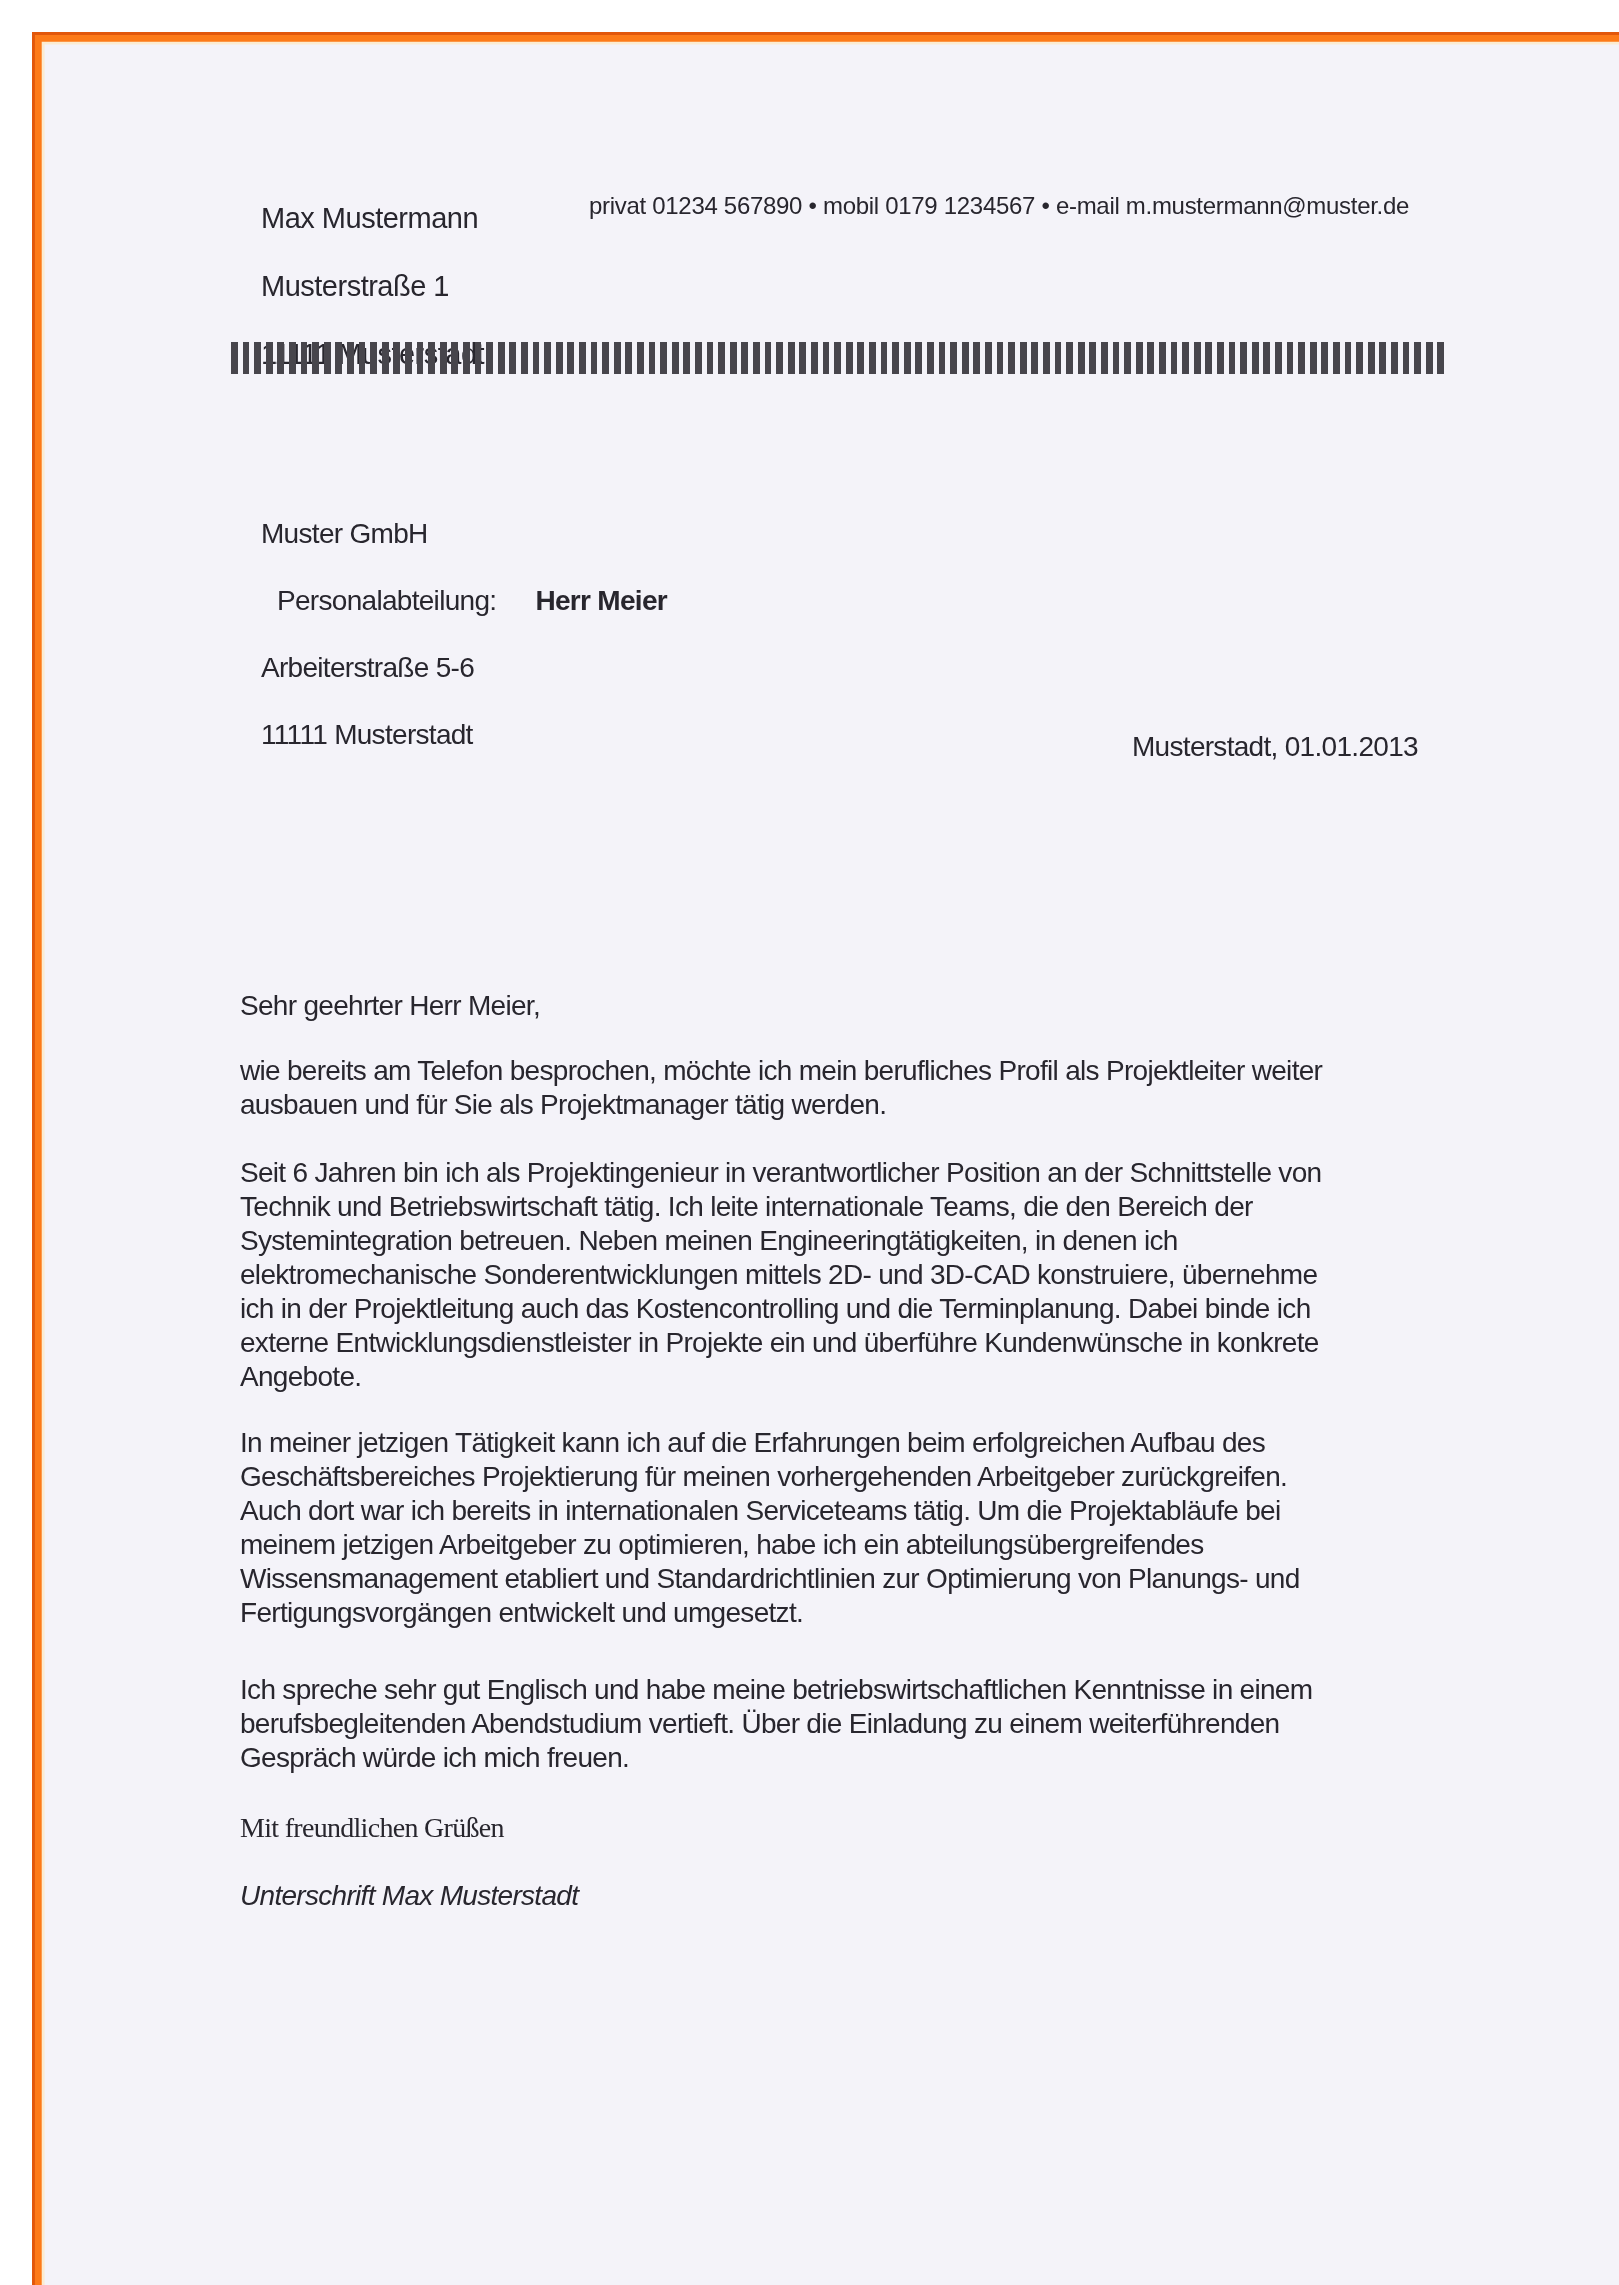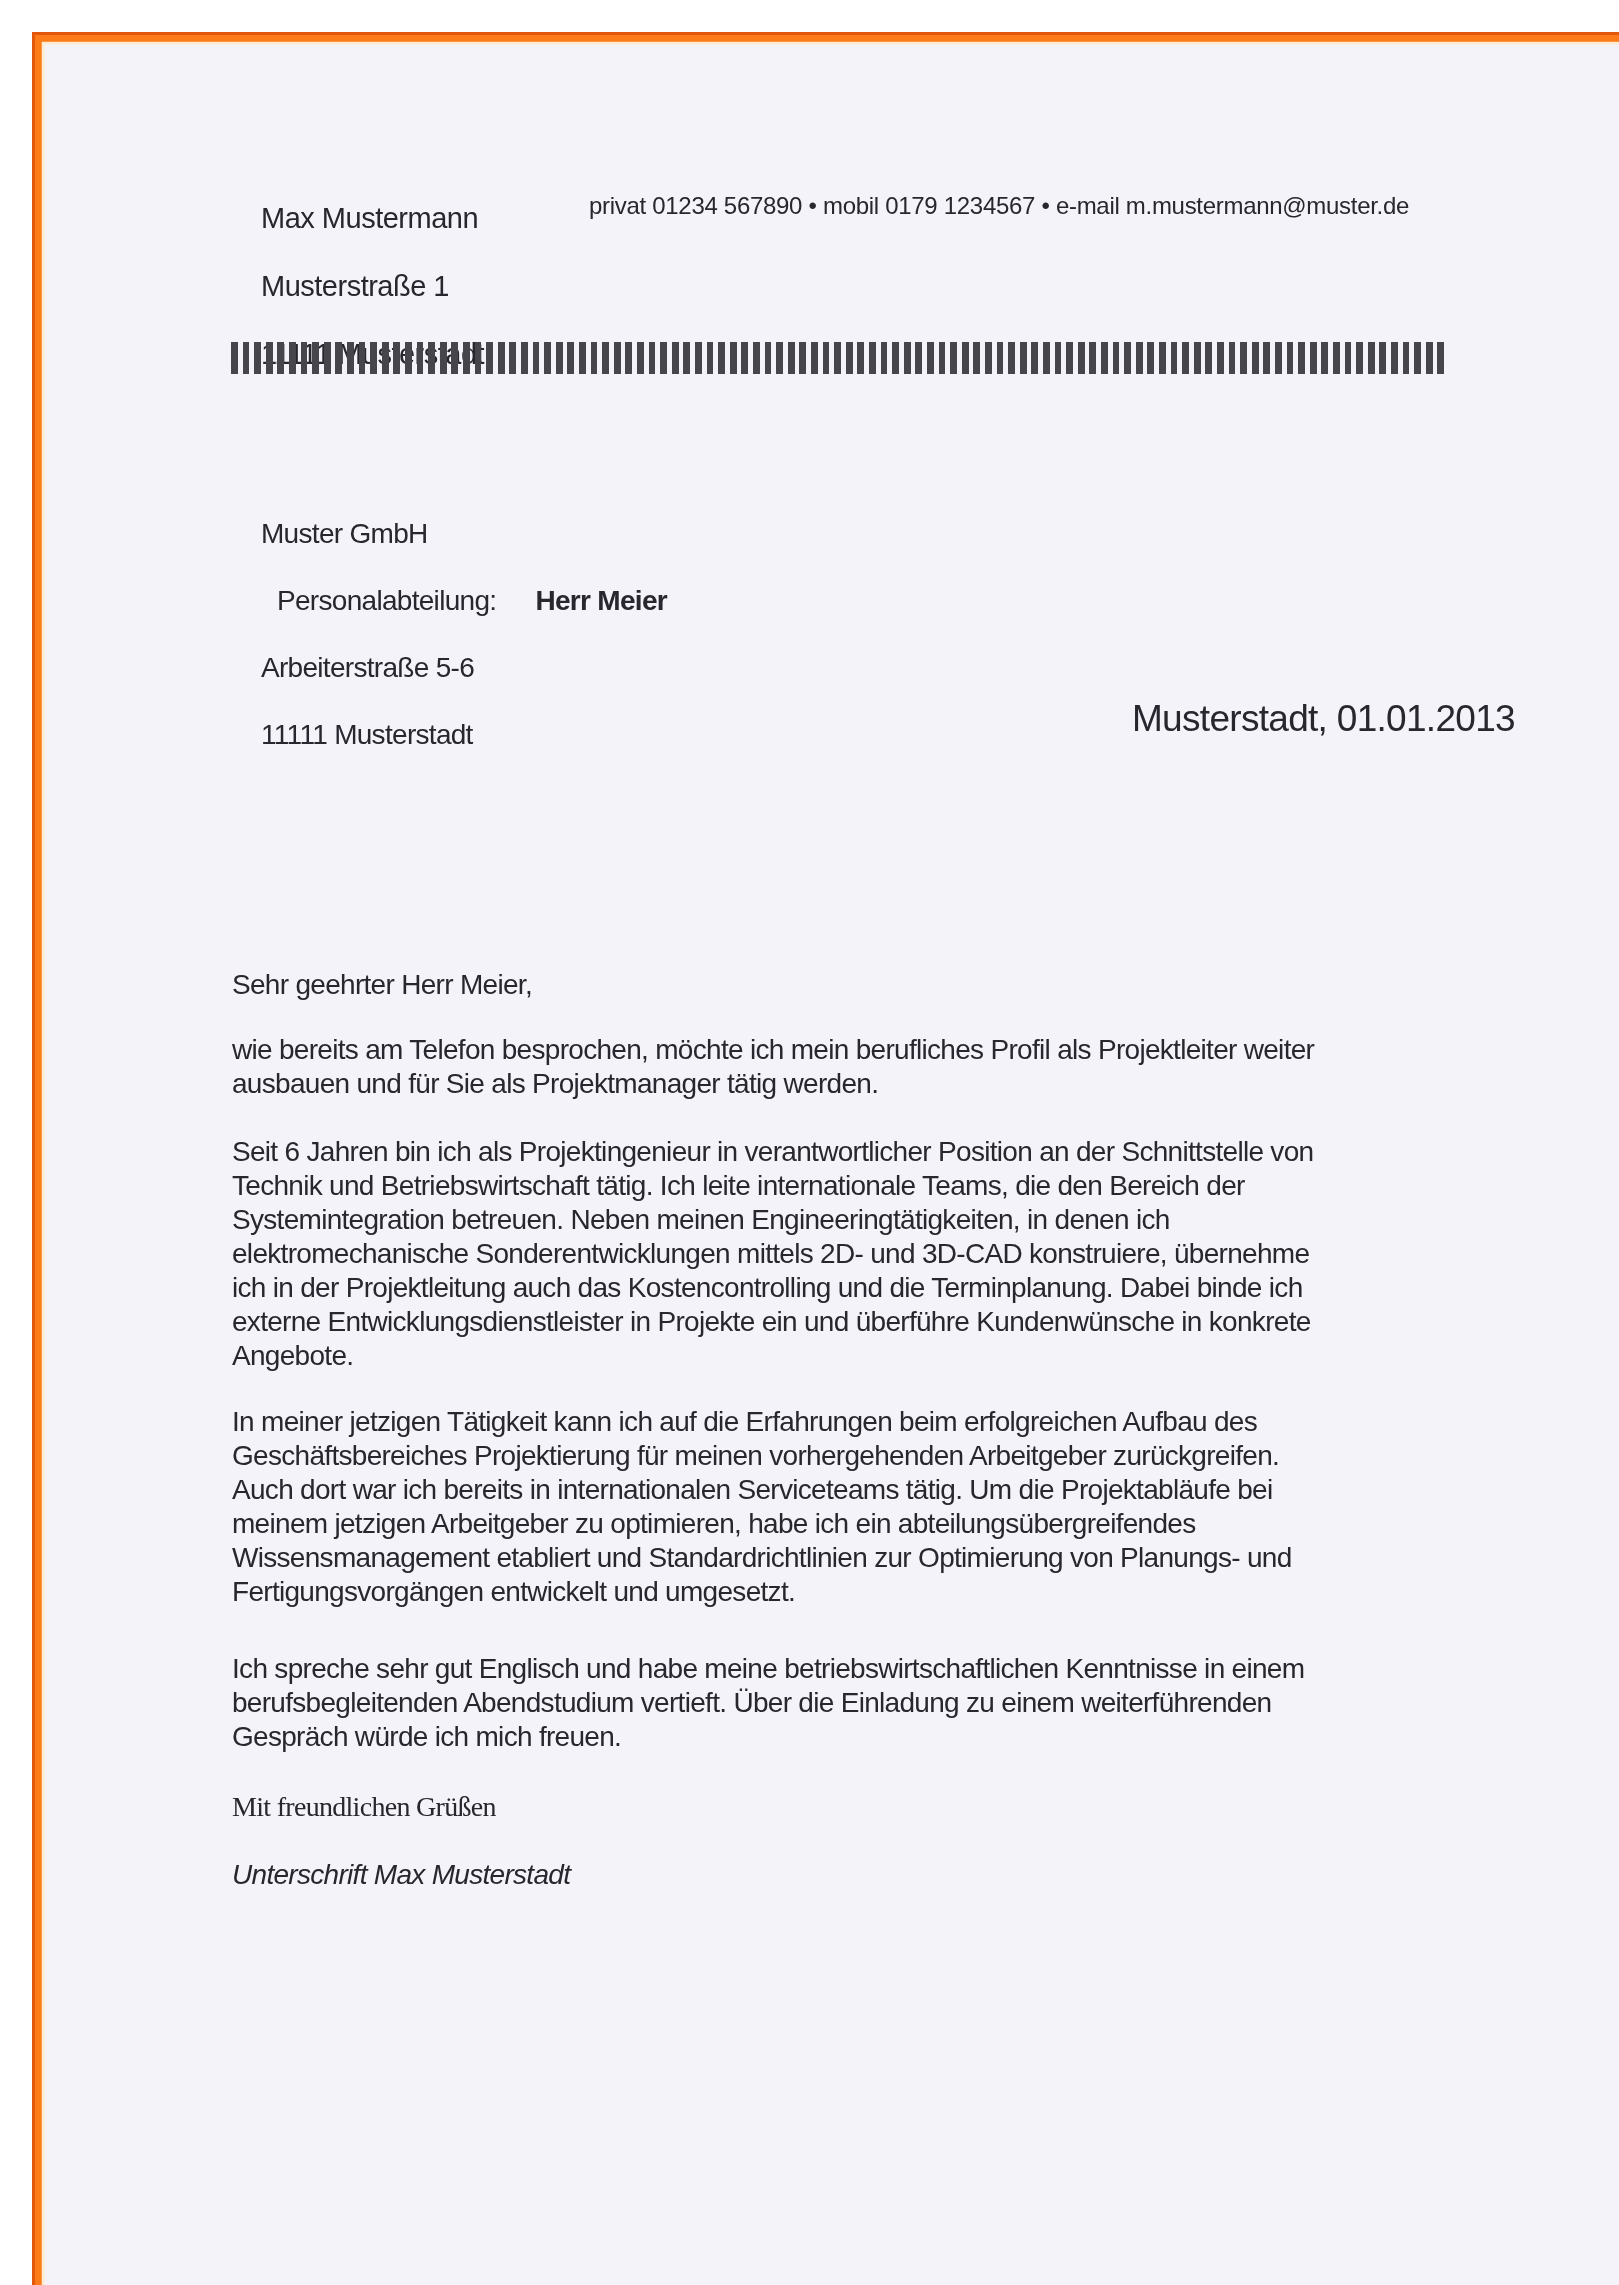--- a/index.html
+++ b/index.html
@@ -34,30 +34,30 @@
     left: 199px; top: 310px;
     width: 1218px; height: 1.9px;
     background: repeating-linear-gradient(90deg,
       #47454c 0px, #47454c 6.8px, transparent 6.8px, transparent 11.6px);
   }
   .recipient-block {
     left: 197px; top: 452px;
     font-size: 28px; line-height: 35px; letter-spacing: -0.7px;
   }
   .date-line {
-    left: 1084px; top: 654px;
-    font-size: 37px; line-height: 34px; letter-spacing: -0.7px;
+    left: 1084px; top: 682px;
+    font-size: 28px; line-height: 34px; letter-spacing: -0.7px;
   }
   .subject-block {
     left: 197px; top: 815px; width: 1320px;
     font-size: 28px; line-height: 34px; letter-spacing: -0.7px;
   }
   .bodytext {
-    left: 184px; width: 1320px;
-    font-size: 28px; line-height: 34px; letter-spacing: -0.7px;
+    left: 192px; width: 1320px;
+    font-size: 28px; line-height: 34px; letter-spacing: -0.7px; margin-top: 21px;
   }
   .salutation { top: 920px; }
   .p1 { top: 985px; }
   .p2 { top: 1087px; }
   .p3 { top: 1357px; }
   .p4 { top: 1604px; }
   .closing { top: 1742px; font-family: Liberation Serif, serif; }
   .signature { top: 1810px; font-style: italic; }
 
   .bold { font-weight: bold; }

